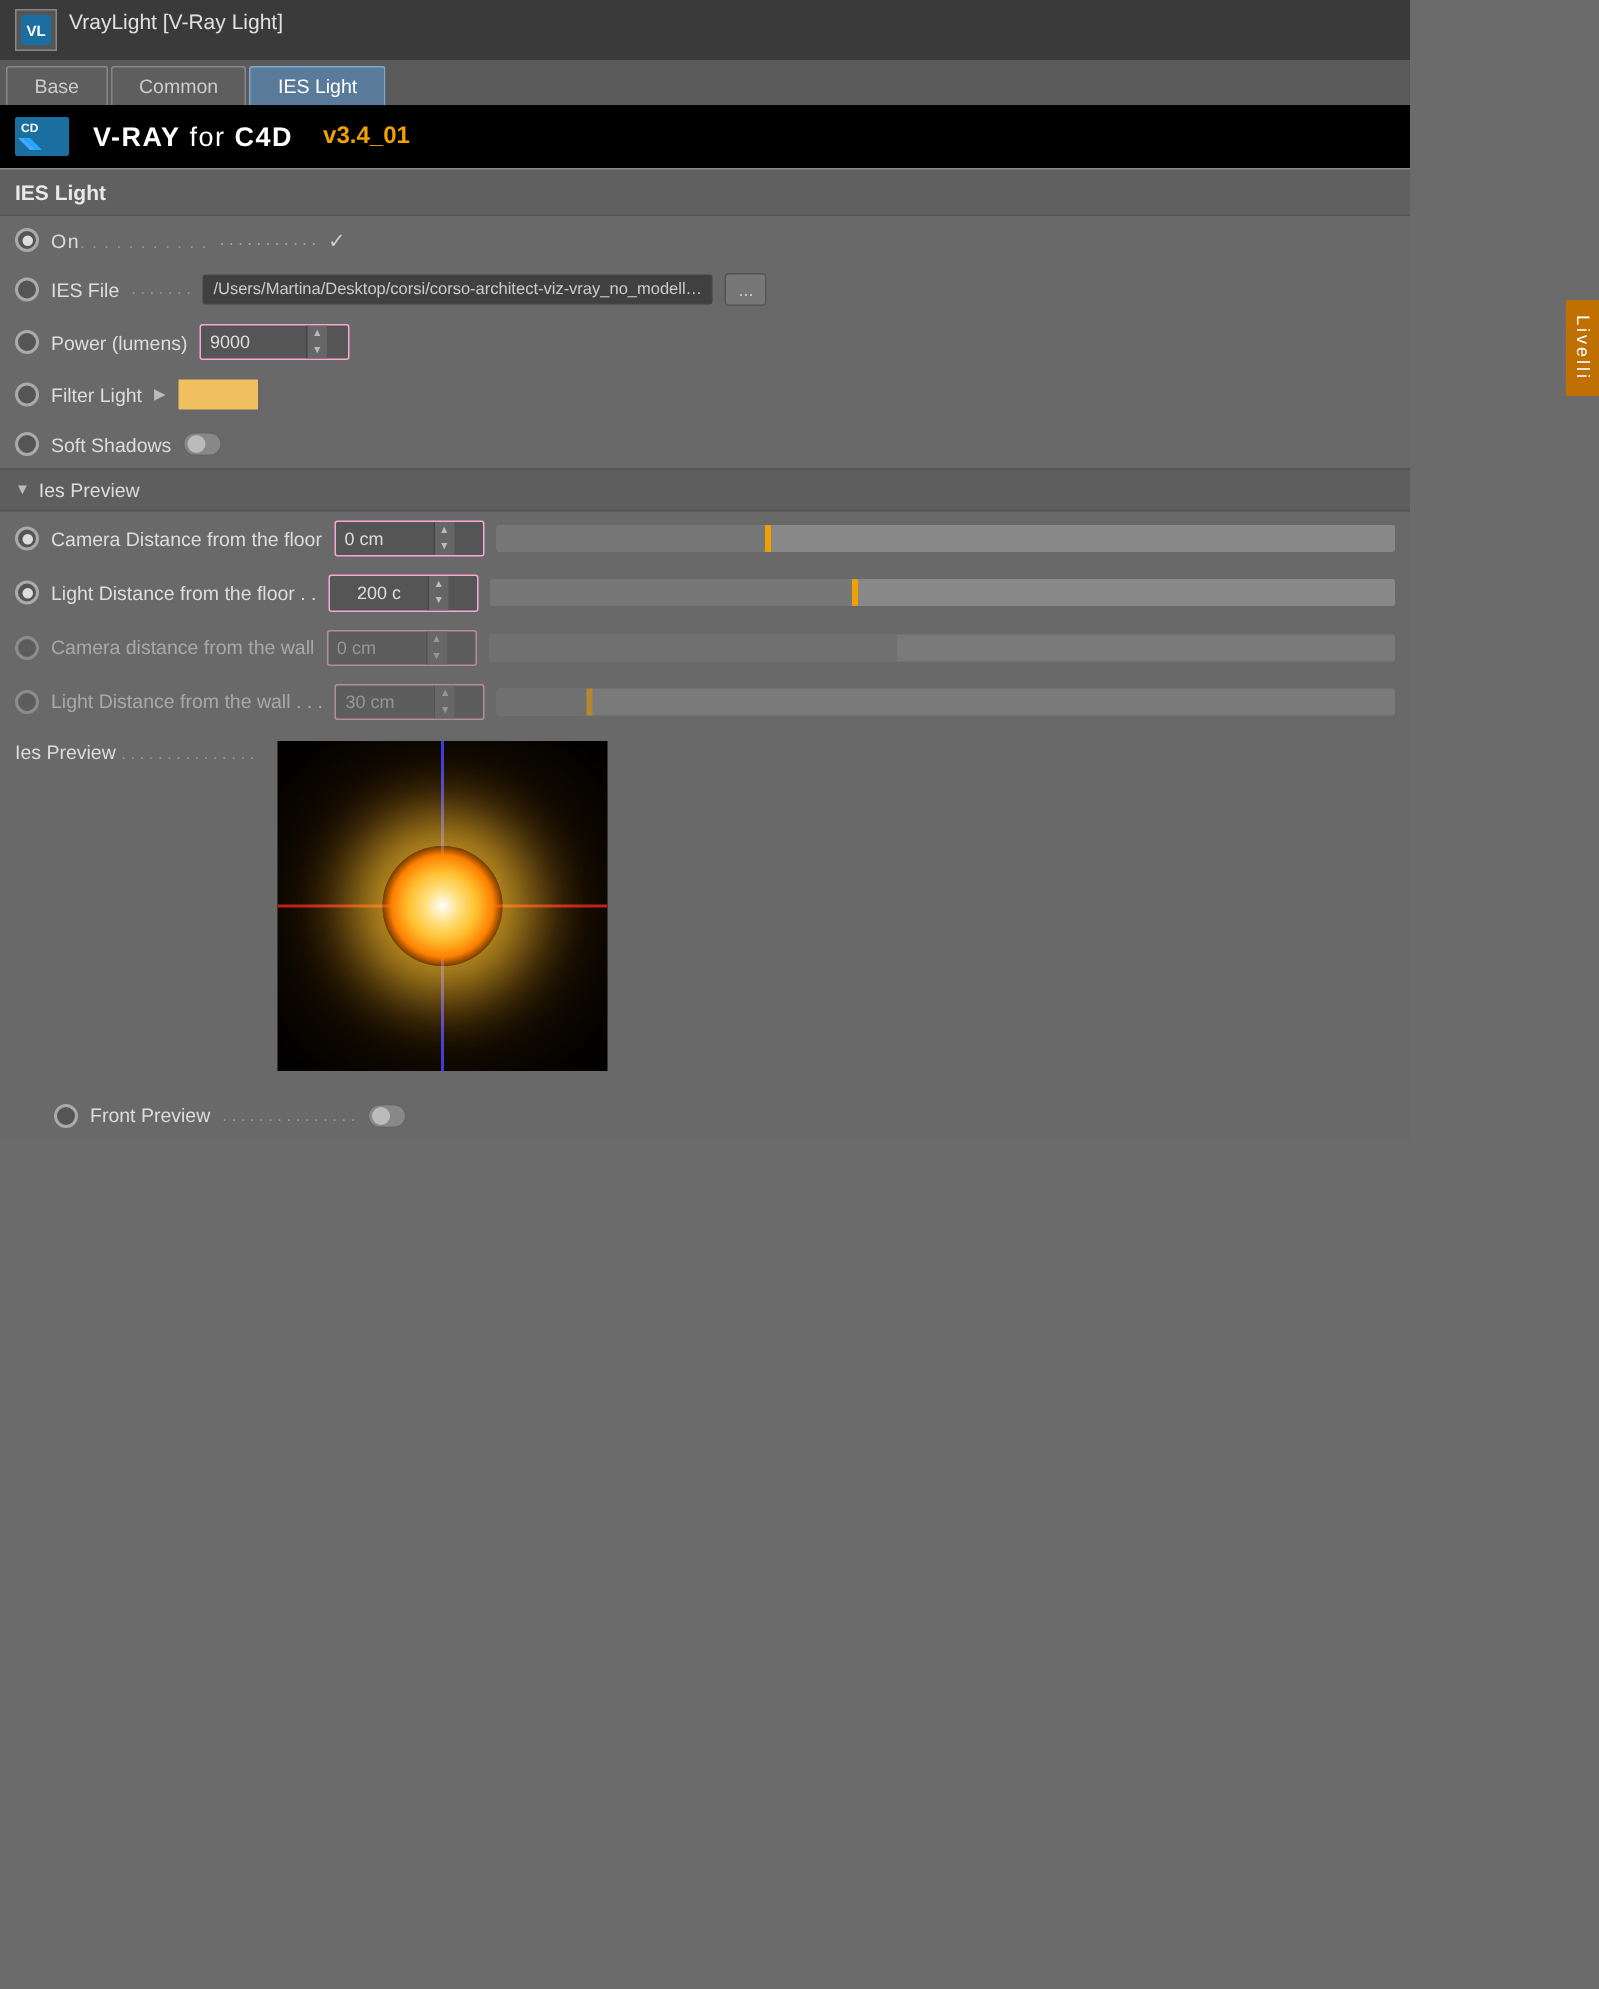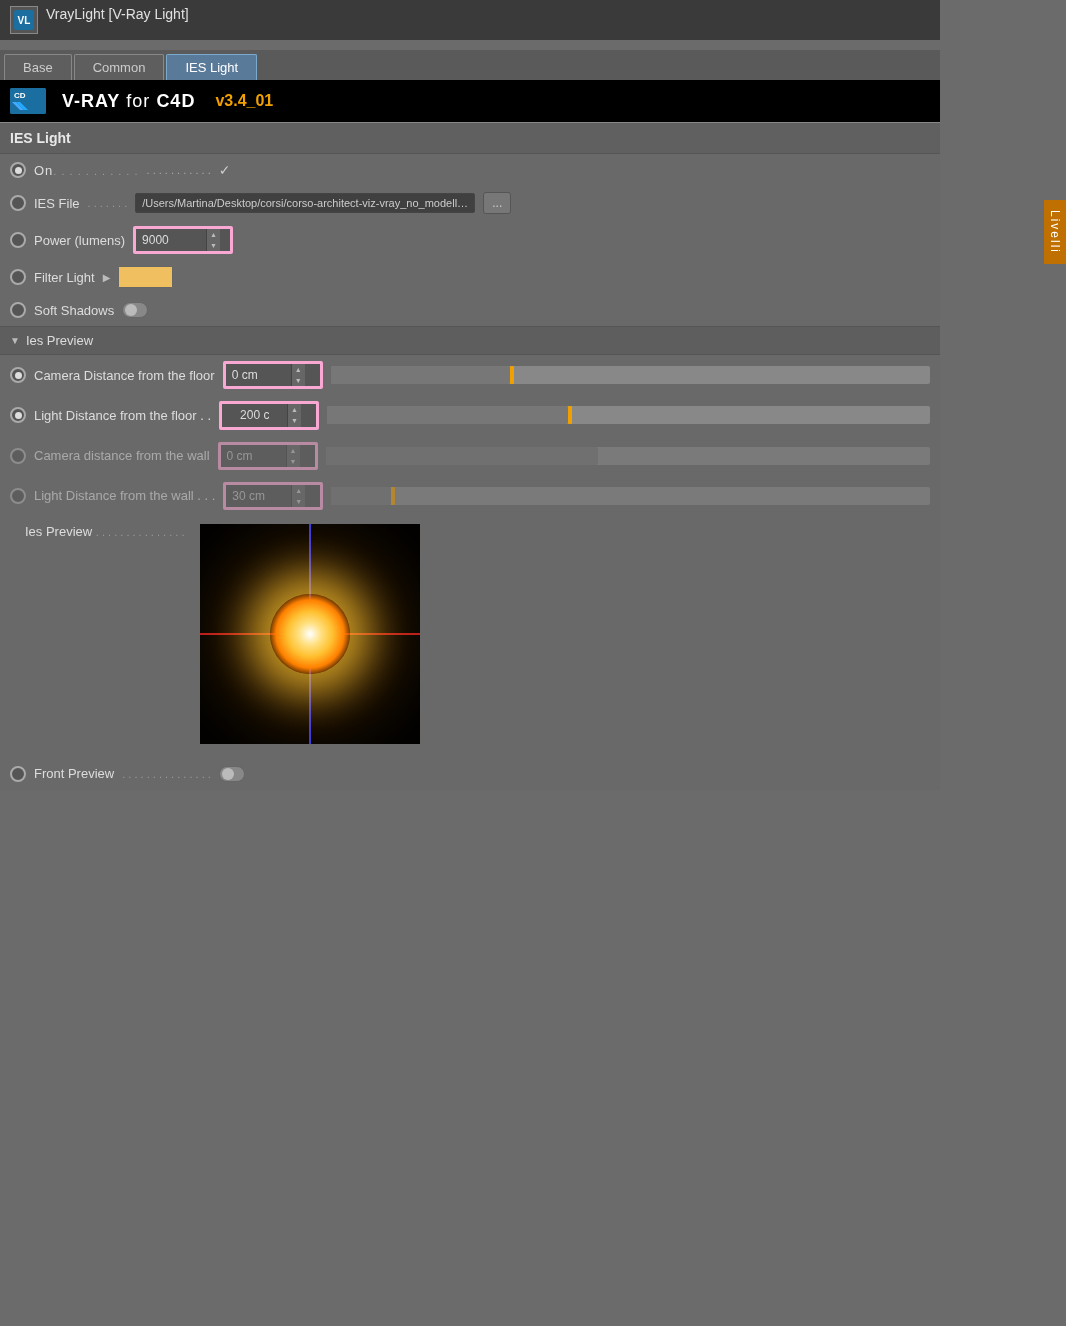--- a/index.html
+++ b/index.html
@@ -26,21 +26,20 @@
       border: 1px solid #888;
       display: flex; align-items: center; justify-content: center;
       font-size: 10px; color: #fff;
     }
     .tabs-bar {
       background: #5a5a5a;
       display: flex;
       align-items: center;
       padding: 4px 4px 0 4px;
       gap: 2px;
-      margin-top: 10px;
     }
     .tab {
       padding: 5px 18px;
       background: #6e6e6e;
       border: 1px solid #888;
       border-bottom: none;
       cursor: pointer;
       font-size: 13px;
       color: #ccc;
       border-radius: 2px 2px 0 0;
@@ -242,21 +241,21 @@
       color: #fff;
       padding: 10px 4px;
       font-size: 12px;
       letter-spacing: 2px;
       cursor: pointer;
     }
     .num-input-container {
       display: flex;
       align-items: center;
       background: #555;
-      border: 3px solid #f9a8d4;
+      border: 1px solid #f9a8d4;
       border-radius: 2px;
       overflow: hidden;
       width: 100px;
     }
     .num-input-container input {
       background: transparent;
       border: none;
       color: #ddd;
       padding: 3px 6px;
       font-size: 12px;
@@ -426,36 +425,36 @@
         <span>▲</span>
         <span>▼</span>
       </div>
     </div>
     <div class="slider-track">
       <div class="slider-fill" style="width:10%;"></div>
       <div class="slider-thumb" style="left:10%;"></div>
     </div>
   </div>
 
-  <div class="row" style="align-items:flex-start; padding-top:8px;margin-left:15px;">
+  <div class="row" style="align-items:flex-start; padding-top:8px;">
     <span class="label" style="margin-right:4px;">
       <span>Ies Preview</span>
       <span style="color:#999;font-size:11px;"> . . . . . . . . . . . . . . .</span>
     </span>
     <div class="preview-container">
 
       <div class="preview-hline"></div>
       <div class="preview-vline"></div>
       <div class="preview-light">
         <div class="glow"></div>
       </div>
     </div>
   </div>
 
-  <div class="row" style="margin-top:8px;">
+  <div class="row" style="margin-top:8px;margin-left:26px;">
     <div class="radio-btn"></div>
     <span class="label">Front Preview</span>
     <span style="color:#999;font-size:11px;">. . . . . . . . . . . . . . .</span>
     <div class="toggle-btn"></div>
   </div>
 
 </div>
 
 <div class="side-tab">
   <span>Livelli</span>

